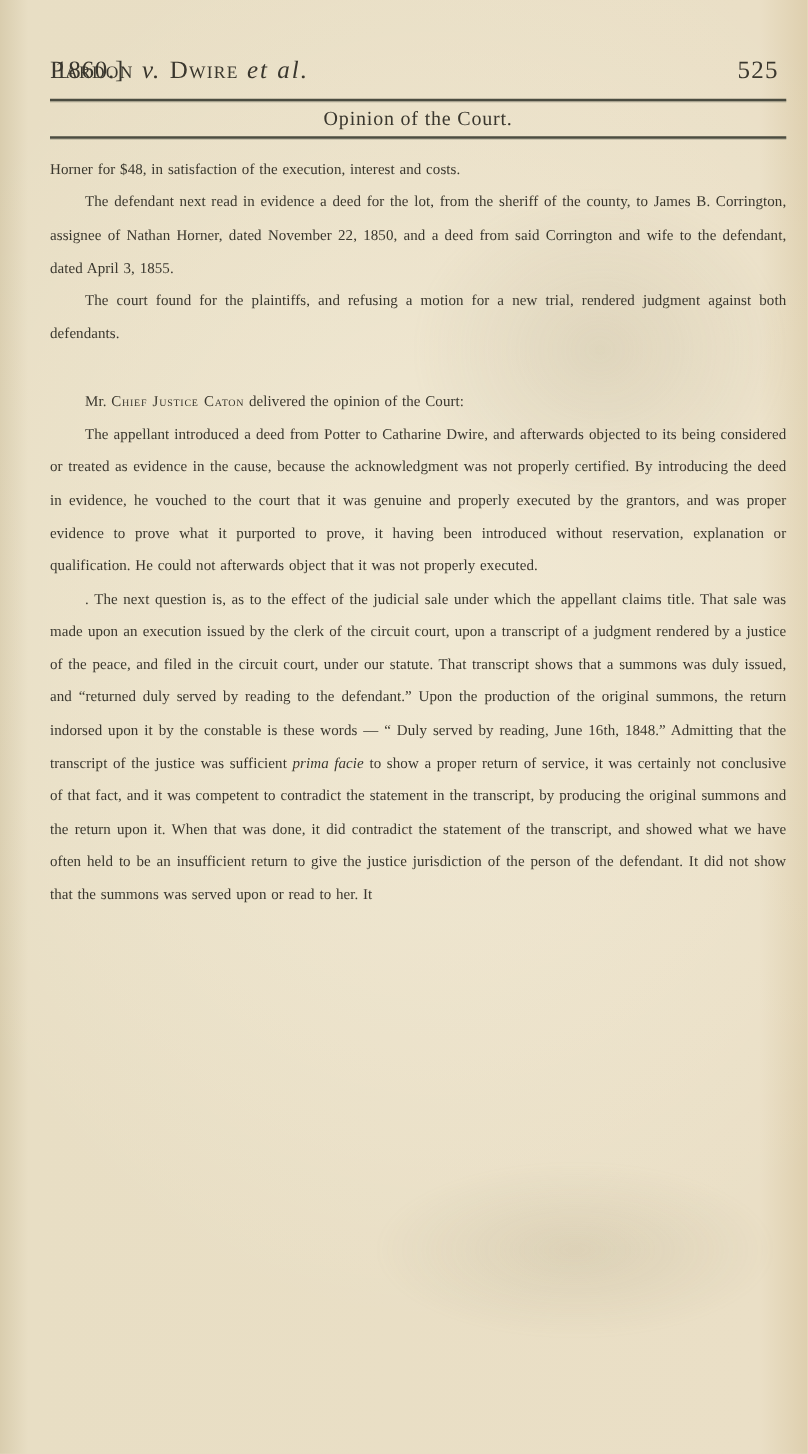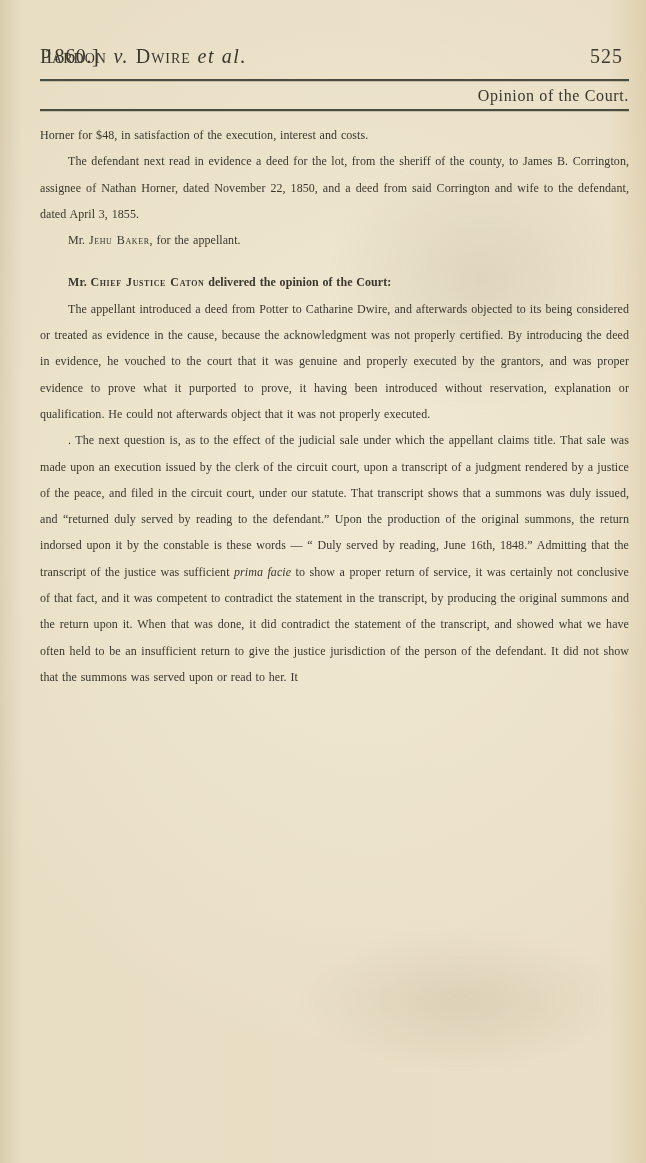--- a/index.html
+++ b/index.html
@@ -43,37 +43,37 @@
   .rule {
     height: 0;
     border-top: 2px solid #4b4c40;
     box-shadow: 0 1px 0 rgba(75,76,64,0.22);
   }
   .rule-top    { margin-top: 9px; }
   .rule-bottom { margin-top: 4px; }
 
   .section-label {
     margin-top: 5px;
-    text-align: right;
+    text-align: center;
     font-size: 16px;
     line-height: 19px;
     letter-spacing: 0.04em;
   }
 
   .body-text {
     margin-top: 11px;
     font-size: 12px;
     line-height: 26.3px;
     text-align: justify;
     word-spacing: 0.06em;
     letter-spacing: 0.005em;
   }
   .para { margin: 0; text-indent: 28px; }
   .para.continuation { text-indent: 0; }
-  .para.space-before { margin-top: 16px; font-weight: bold; }
+  .para.space-before { margin-top: 28px; }
 
   .seg-smallcaps { font-variant: small-caps; letter-spacing: 0.05em; }
   .seg-italic    { font-style: italic; }
 </style>
 </head>
 <body>
 
 <div class="smudge smudge-a"></div>
 <div class="smudge smudge-b"></div>
 
@@ -87,19 +87,19 @@
 
   <div class="rule rule-top"></div>
 
   <div class="section-label">Opinion of the Court.</div>
 
   <div class="rule rule-bottom"></div>
 
   <main class="body-text">
       <p class="para continuation"><span class="seg-normal">Horner for $48, in satisfaction of the execution, interest and costs.</span></p>
       <p class="para"><span class="seg-normal">The defendant next read in evidence a deed for the lot, from the sheriff of the county, to James B. Corrington, assignee of Nathan Horner, dated November 22, 1850, and a deed from said Corrington and wife to the defendant, dated April 3, 1855.</span></p>
-      <p class="para attorney"><span class="seg-normal">Mr. </span><span class="seg-smallcaps">Jehu Baker</span><span class="seg-normal">, for the appellant.</span></p>
+      <p class="para"><span class="seg-normal">The court found for the plaintiffs, and refusing a motion for a new trial, rendered judgment against both defendants.</span></p>
       <p class="para space-before"><span class="seg-normal">Mr. </span><span class="seg-smallcaps">Chief Justice Caton</span><span class="seg-normal"> delivered the opinion of the Court:</span></p>
       <p class="para"><span class="seg-normal">The appellant introduced a deed from Potter to Catharine Dwire, and afterwards objected to its being considered or treated as evidence in the cause, because the acknowledgment was not properly certified.  By introducing the deed in evidence, he vouched to the court that it was genuine and properly executed by the grantors, and was proper evidence to prove what it purported to prove, it having been introduced without reservation, explanation or qualification.  He could not afterwards object that it was not properly executed.</span></p>
       <p class="para"><span class="seg-normal">. The next question is, as to the effect of the judicial sale under which the appellant claims title.  That sale was made upon an execution issued by the clerk of the circuit court, upon a transcript of a judgment rendered by a justice of the peace, and filed in the circuit court, under our statute.  That transcript shows that a summons was duly issued, and “returned duly served by reading to the defendant.”  Upon the production of the original summons, the return indorsed upon it by the constable is these words — “ Duly served by reading, June 16th, 1848.”  Admitting that the transcript of the justice was sufficient </span><span class="seg-italic">prima facie</span><span class="seg-normal"> to show a proper return of service, it was certainly not conclusive of that fact, and it was competent to contradict the statement in the transcript, by producing the original summons and the return upon it.  When that was done, it did contradict the statement of the transcript, and showed what we have often held to be an insufficient return to give the justice jurisdiction of the person of the defendant.  It did not show that the summons was served upon or read to her.  It</span></p>
     </main>
 
 </div>
 
 </body></html>

